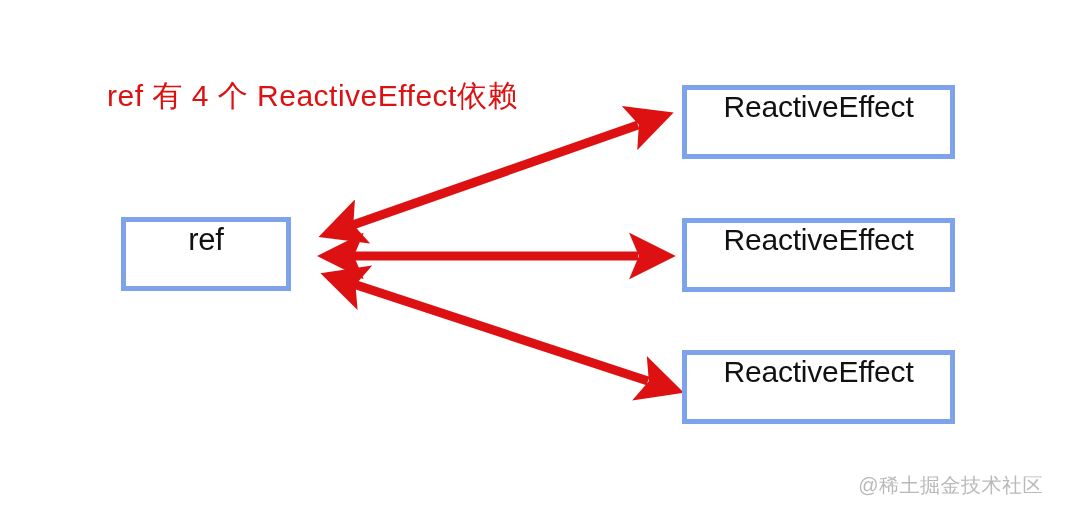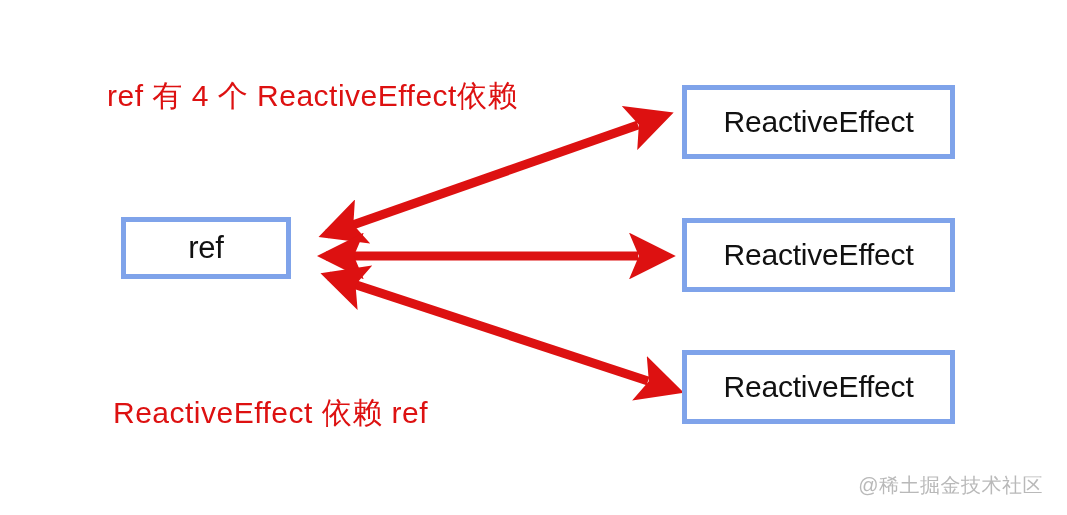--- a/index.html
+++ b/index.html
@@ -25,35 +25,34 @@
     width: 1067px;
     height: 515px;
     pointer-events: none;
   }
   .node-box {
     position: absolute;
     box-sizing: border-box;
     background: #ffffff;
     border: 5px solid #7fa3ea;
     display: flex;
-    align-items: center;
     justify-content: center;
   }
   .node-label {
     color: #111111;
     font-family: "Liberation Sans", "DejaVu Sans", sans-serif;
     font-weight: 400;
     white-space: nowrap;
     letter-spacing: -0.2px;
   }
   #ref-box {
     left: 121px;
     top: 217px;
     width: 170px;
-    height: 62px;
+    height: 74px;
   }
   #ref-box .node-label { font-size: 31px; }
   #effect-box-0 {
     left: 682px;
     top: 85px;
     width: 273px;
     height: 74px;
   }
   #effect-box-1 {
     left: 682px;
@@ -133,17 +132,16 @@
   <div class="node-box" id="effect-box-1">
     <span class="node-label">ReactiveEffect</span>
   </div>
 
   <div class="node-box" id="effect-box-2">
     <span class="node-label">ReactiveEffect</span>
   </div>
 
   <div class="annotation" id="annotation-top">ref 有 4 个 ReactiveEffect依赖</div>
 
-  <div class="annotation" id="annotation-bottom">ReactiveEffect 依赖 ref</div>
 
   <div class="watermark">@稀土掘金技术社区</div>
 
 </div>
 
 </body></html>

